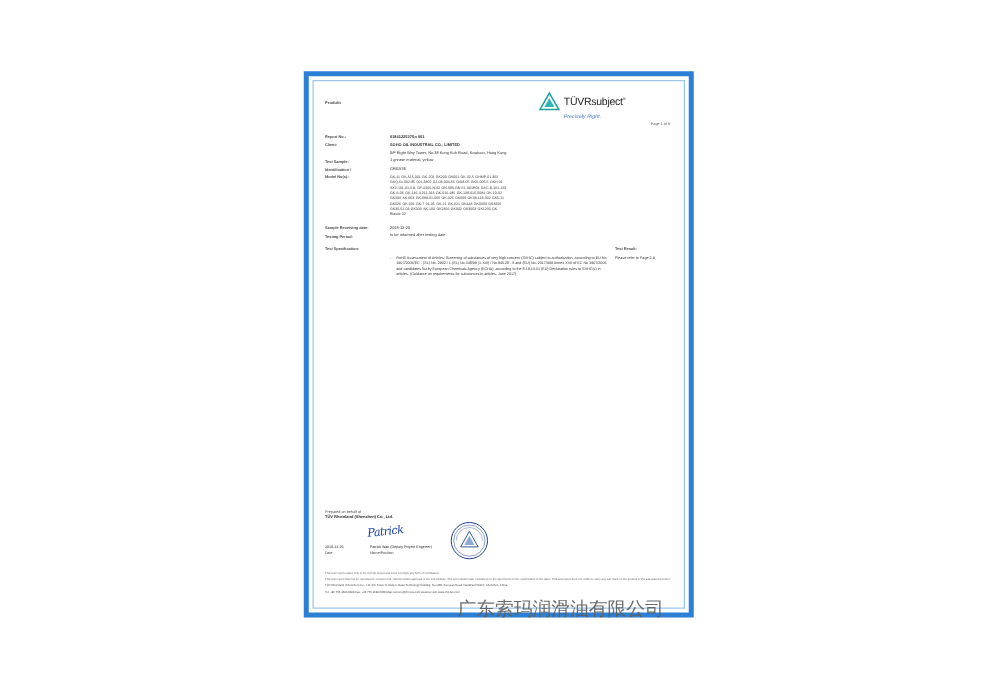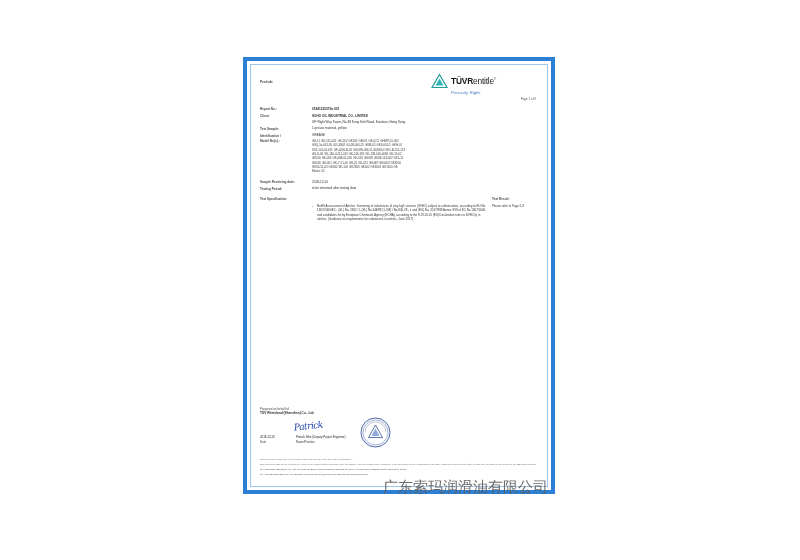--- a/index.html
+++ b/index.html
@@ -86,21 +86,21 @@
     flex: 0 0 auto;
   }
   .tuv-mark svg { display:block; }
   .tuv-name {
     font-size: 8.4px;
     letter-spacing: -0.2px;
     color: #1a1a1a;
     font-family: "Liberation Sans", sans-serif;
     white-space: nowrap;
   }
-  .tuv-name b { font-weight: bold; }
+  .tuv-name b { font-weight: normal; }
   .tuv-name .light { font-weight: normal; color:#222; }
   .tuv-reg { font-size: 3px; vertical-align: super; }
   .tuv-slogan {
     margin-top: 1px;
     margin-left: 20px;
     font-size: 4.1px;
     color: #3a6fbf;
     font-style: italic;
     letter-spacing: .1px;
   }
@@ -238,21 +238,21 @@
     font-size: 2.25px;
     line-height: 1.5;
     color: #666;
   }
   .footer .blk { margin-bottom: 1.6px; }
   .footer .addr { color: #444; }
 
   
   .cn-watermark {
     position: absolute;
-    left: 383px;
+    left: 366px;
     top: 478px;
     font-family: "DejaVu Sans", sans-serif;
     font-size: 15px;
     color: #5e5e5e;
     opacity: .92;
     white-space: nowrap;
   }
   .site-watermark {
     position: absolute;
     left: 440px;
@@ -279,21 +279,21 @@
 
           <div class="logo-wrap">
             <div class="logo-row">
               <span class="tuv-mark">
                 <svg width="17" height="16" viewBox="0 0 34 32">
                   <polygon points="17,3 32,29 2,29" fill="none" stroke="#1f9e9e" stroke-width="2.4"></polygon>
                   <polygon points="17,11 25,25 9,25" fill="#2fb5b5"></polygon>
                 </svg>
               </span>
               <span class="tuv-name">
-                <b>TÜVR</b><span class="light">entitle</span><span class="tuv-reg">®</span>
+                <b>TÜVR</b><span class="light">subject</span><span class="tuv-reg">®</span>
               </span>
             </div>
             <div class="tuv-slogan">Precisely Right.</div>
           </div>
 
           <div class="page-no">Page 1 of 9</div>
         </div>
 
         <div>
           <div class="row">

